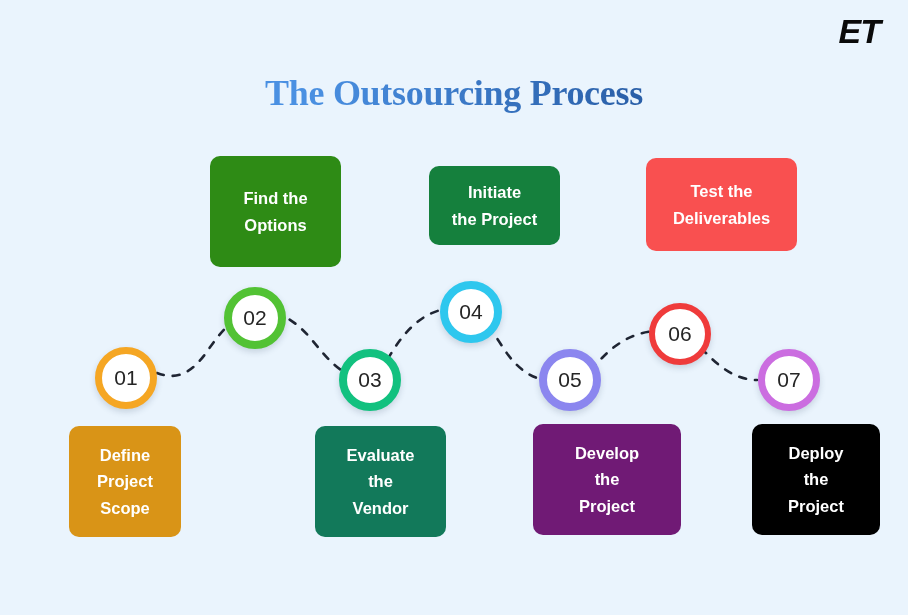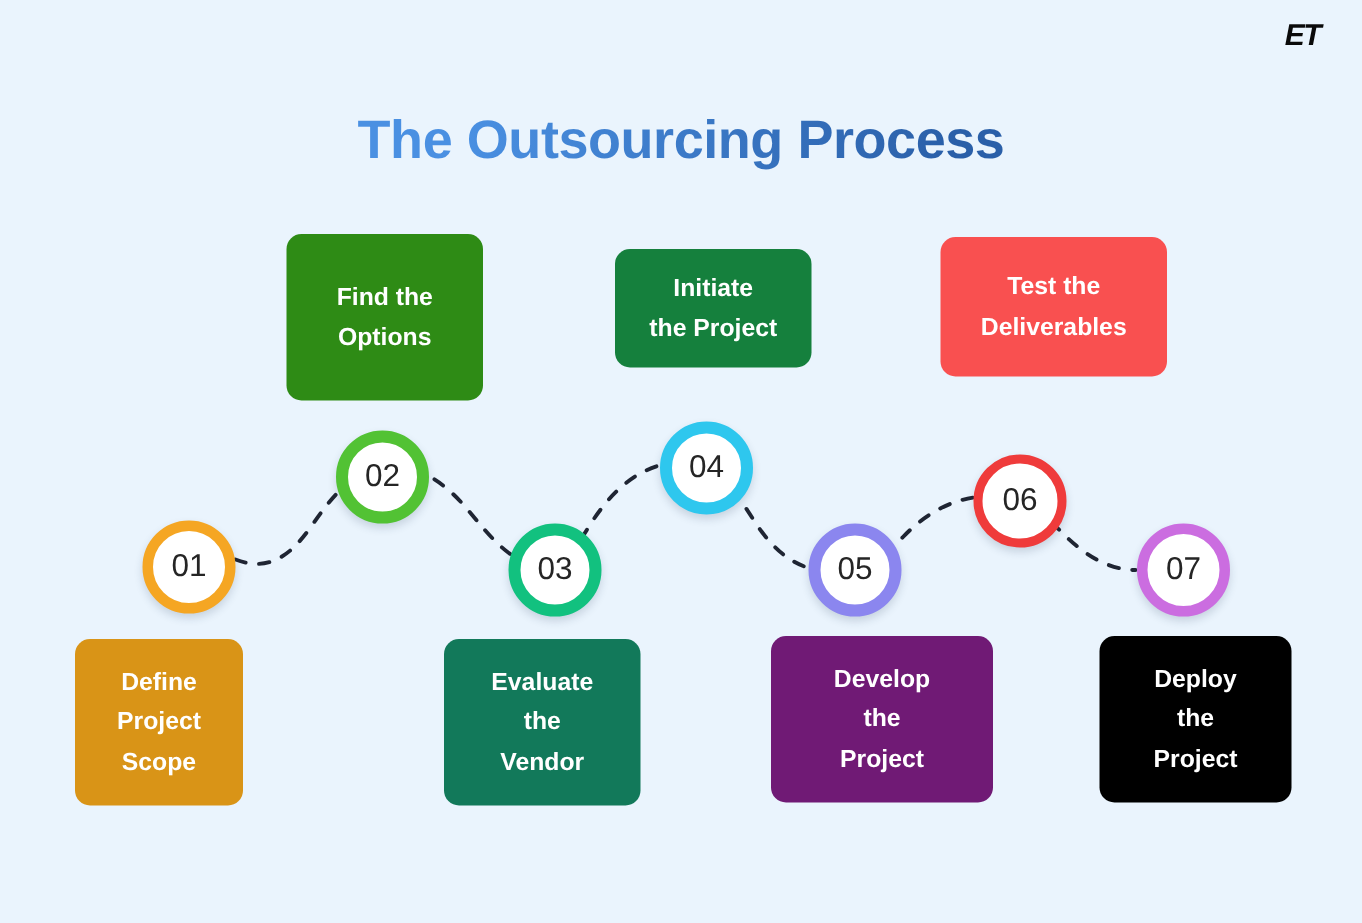--- a/index.html
+++ b/index.html
@@ -22,21 +22,21 @@
     height: 615px;
     background: #eaf4fd;
   }
 
   
   .logo {
     position: absolute;
     top: 14px;
     right: 28px;
     font-family: "Liberation Sans", sans-serif;
-    font-size: 20px;
+    font-size: 34px;
     font-weight: bold;
     font-style: italic;
     letter-spacing: -1px;
     color: #0a0a0a;
     line-height: 1;
     user-select: none;
   }
 
   
   .title {
@@ -73,20 +73,21 @@
     align-items: center;
     justify-content: center;
     text-align: center;
     color: #ffffff;
     font-size: 16.5px;
     font-weight: bold;
     line-height: 1.6;
     padding: 0 10px;
     box-sizing: border-box;
     white-space: pre-line;
+    margin-left: 19px;
   }
 
   
   .step-circle {
     position: absolute;
     width: 62px;
     height: 62px;
     border-radius: 50%;
     background: #ffffff;
     box-sizing: border-box;
@@ -100,21 +101,21 @@
     z-index: 5;
   }
 </style>
 </head>
 <body style="background: rgb(234, 244, 253);">
 
 <div id="infographic" style="background: rgb(234, 244, 253);">
 
   <div class="logo">ET</div>
 
-  <div class="title" style="background-image: linear-gradient(95deg, rgb(74, 144, 226) 0%, rgb(74, 144, 226) 34%, rgb(42, 95, 168) 70%, rgb(42, 95, 168) 100%);">The Outsourcing Process</div>
+  <div class="title" style="background-image: linear-gradient(95deg, rgb(74, 144, 226) 0%, rgb(74, 144, 226) 34%, rgb(42, 95, 168) 70%, rgb(42, 95, 168) 100%); font-family: Liberation Serif, serif;">The Outsourcing Process</div>
 
   <svg class="connector" viewBox="0 0 908 615" xmlns="http://www.w3.org/2000/svg">
     <path id="connector-path" fill="none" stroke-linecap="round" d="M 157 373 C 178 381, 192 372, 206 353 C 220 333, 232 316, 255 312 C 278 308, 297 322, 312 340 C 327 358, 338 372, 356 377 C 372 381, 381 370, 392 352 C 408 326, 427 310, 452 308 C 474 306, 488 324, 502 346 C 516 368, 531 380, 553 381 C 574 382, 589 372, 602 358 C 619 340, 640 330, 662 331 C 682 332, 696 343, 709 356 C 722 369, 738 380, 757 380" stroke="#1f2533" stroke-width="2.6" stroke-dasharray="7 9"></path>
   </svg>
 
   <div id="steps-layer">
       <div class="step-box" style="left: 50px; top: 426px; width: 112px; height: 111px; background: rgb(217, 148, 23);">Define
 Project
 Scope</div>
       <div class="step-circle" style="left: 95px; top: 347px; border: 7px solid rgb(245, 166, 35);">01</div>

